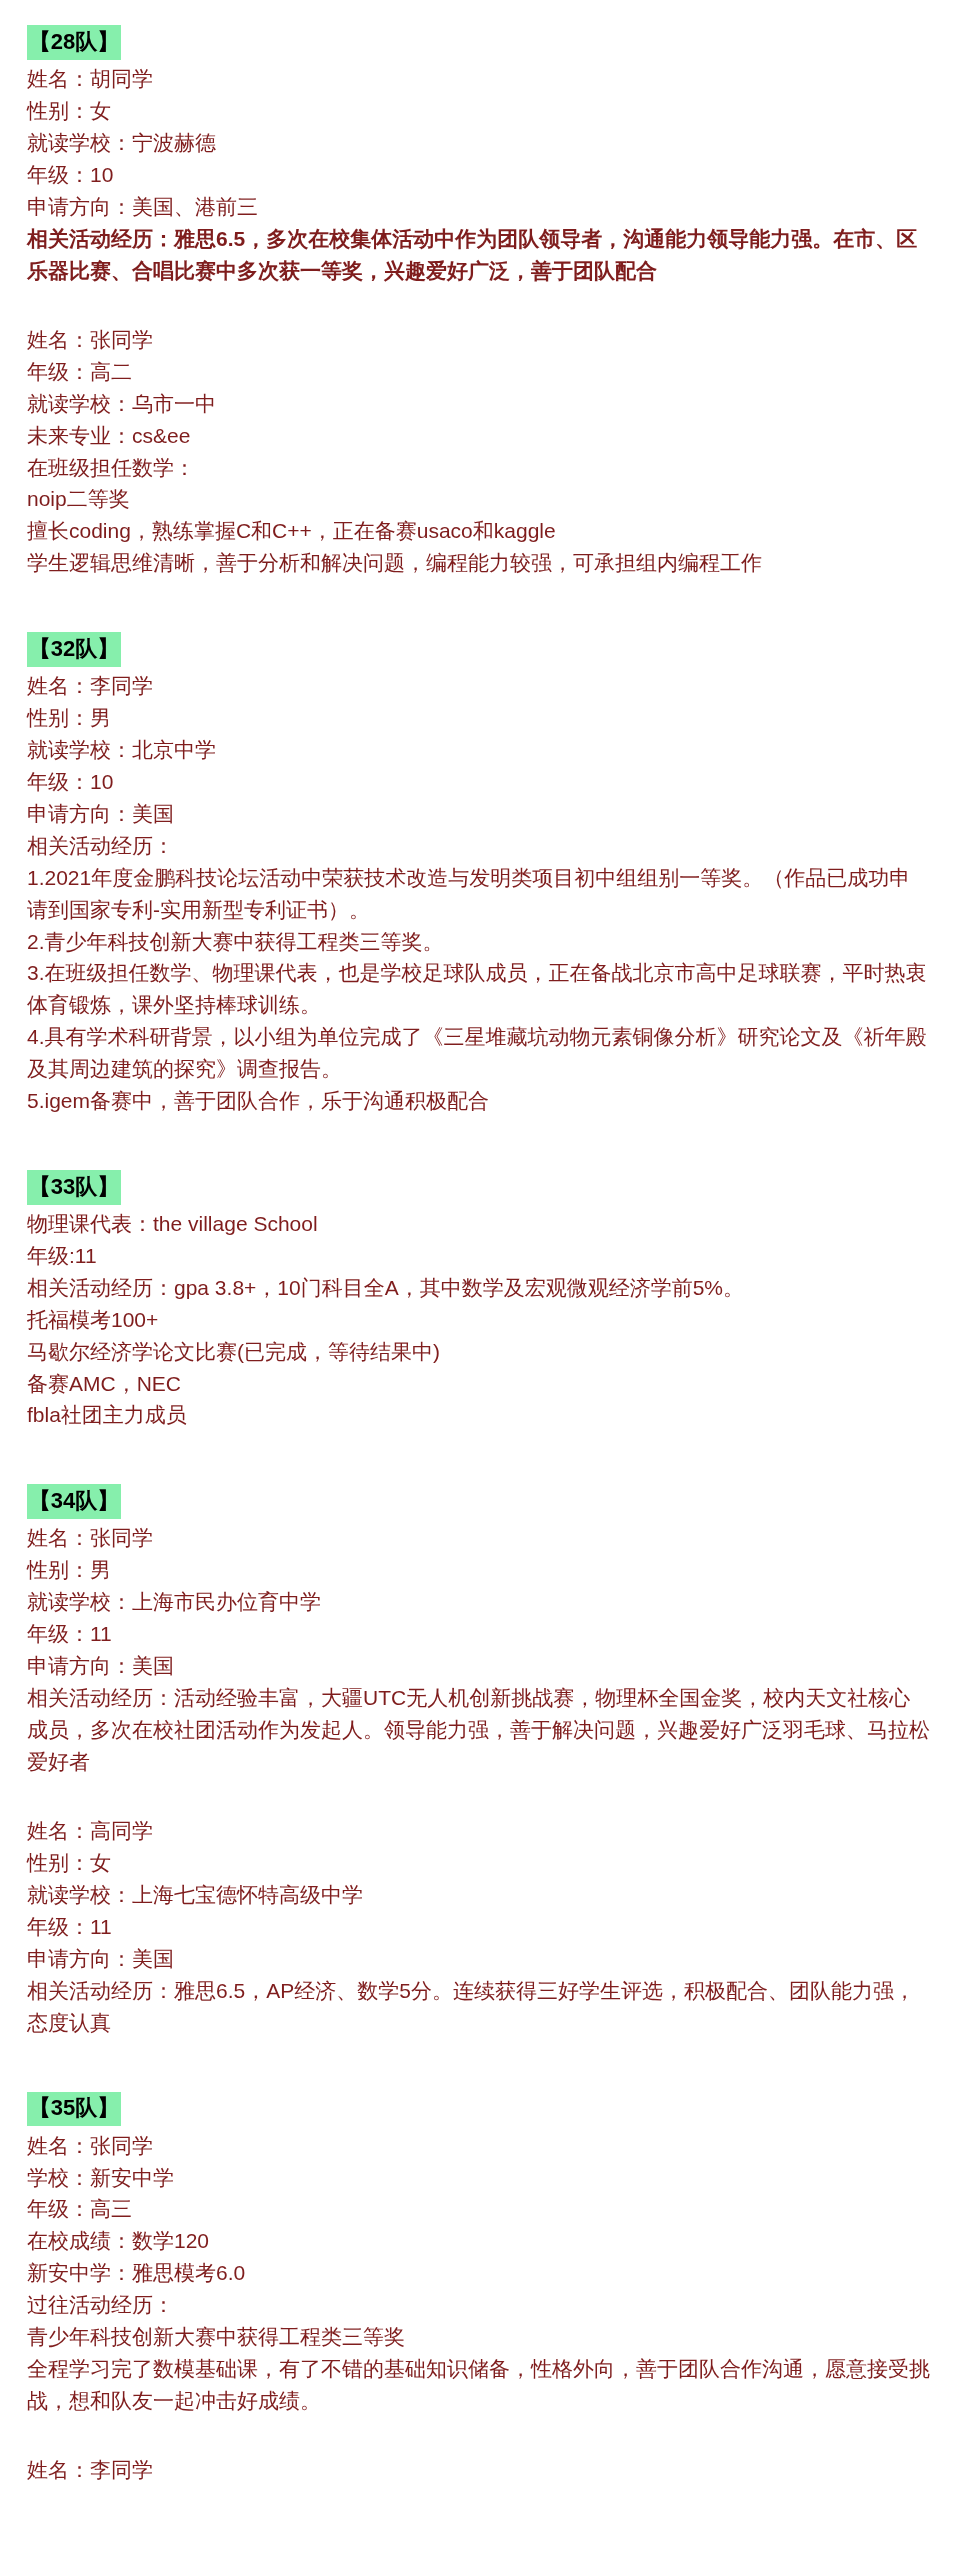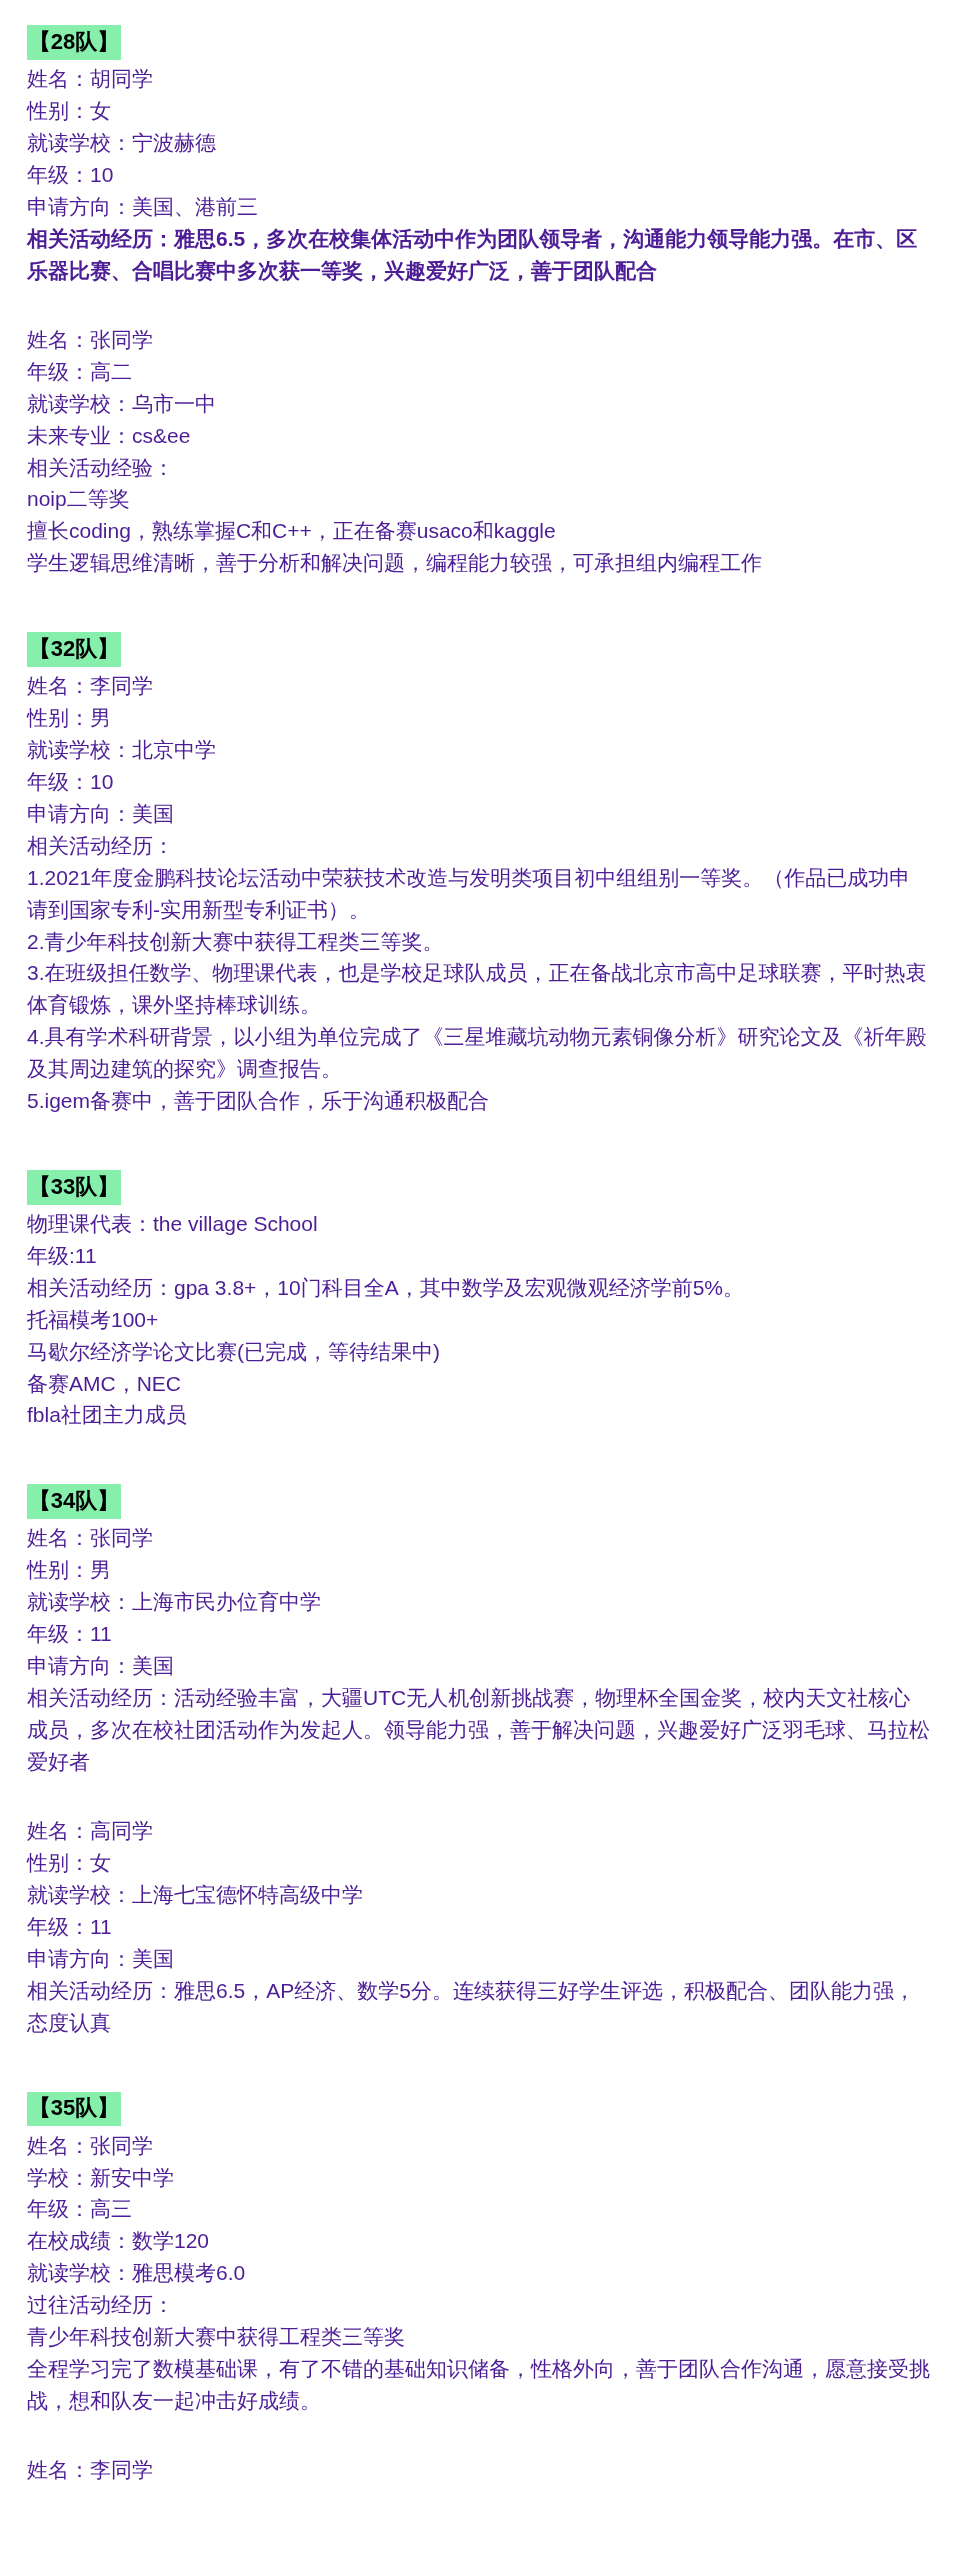--- a/index.html
+++ b/index.html
@@ -34,21 +34,21 @@
   }
   .person {
     margin-bottom: 19.5px;
   }
   .person:last-child {
     margin-bottom: 0;
   }
   .line {
     font-size: 21px;
     line-height: 1.52;
-    color: #4c1d95;
+    color: #7f1d1d;
     white-space: pre-wrap;
     word-break: break-word;
   }
   .line.bold {
     font-weight: bold;
   }
   .spacer-lg {
     height: 30px;
   }
   .spacer-md {
@@ -64,21 +64,21 @@
         <div class="line">性别：女</div>
         <div class="line">就读学校：宁波赫德</div>
         <div class="line">年级：10</div>
         <div class="line">申请方向：美国、港前三</div>
         <div class="line bold">相关活动经历：雅思6.5，多次在校集体活动中作为团队领导者，沟通能力领导能力强。在市、区乐器比赛、合唱比赛中多次获一等奖，兴趣爱好广泛，善于团队配合</div>
       </div><div class="spacer-md"></div><div class="person">
         <div class="line">姓名：张同学</div>
         <div class="line">年级：高二</div>
         <div class="line">就读学校：乌市一中</div>
         <div class="line">未来专业：cs&amp;ee</div>
-        <div class="line">相关活动经验：</div>
+        <div class="line">在班级担任数学：</div>
         <div class="line">noip二等奖</div>
         <div class="line">擅长coding，熟练掌握C和C++，正在备赛usaco和kaggle</div>
         <div class="line">学生逻辑思维清晰，善于分析和解决问题，编程能力较强，可承担组内编程工作</div>
       </div></div>
     <div class="spacer-lg"></div>
     <div class="team-block"><div class="team-header">【32队】</div><div class="person">
         <div class="line">姓名：李同学</div>
         <div class="line">性别：男</div>
         <div class="line">就读学校：北京中学</div>
         <div class="line">年级：10</div>
@@ -115,21 +115,21 @@
         <div class="line">年级：11</div>
         <div class="line">申请方向：美国</div>
         <div class="line">相关活动经历：雅思6.5，AP经济、数学5分。连续获得三好学生评选，积极配合、团队能力强，态度认真</div>
       </div></div>
     <div class="spacer-lg"></div>
     <div class="team-block"><div class="team-header">【35队】</div><div class="person">
         <div class="line">姓名：张同学</div>
         <div class="line">学校：新安中学</div>
         <div class="line">年级：高三</div>
         <div class="line">在校成绩：数学120</div>
-        <div class="line">就读学校：雅思模考6.0</div>
+        <div class="line">新安中学：雅思模考6.0</div>
         <div class="line">过往活动经历：</div>
         <div class="line">青少年科技创新大赛中获得工程类三等奖</div>
         <div class="line">全程学习完了数模基础课，有了不错的基础知识储备，性格外向，善于团队合作沟通，愿意接受挑战，想和队友一起冲击好成绩。</div>
       </div><div class="spacer-md"></div><div class="person">
         <div class="line">姓名：李同学</div>
       </div></div>
   </div>
 
 
 </body></html>

